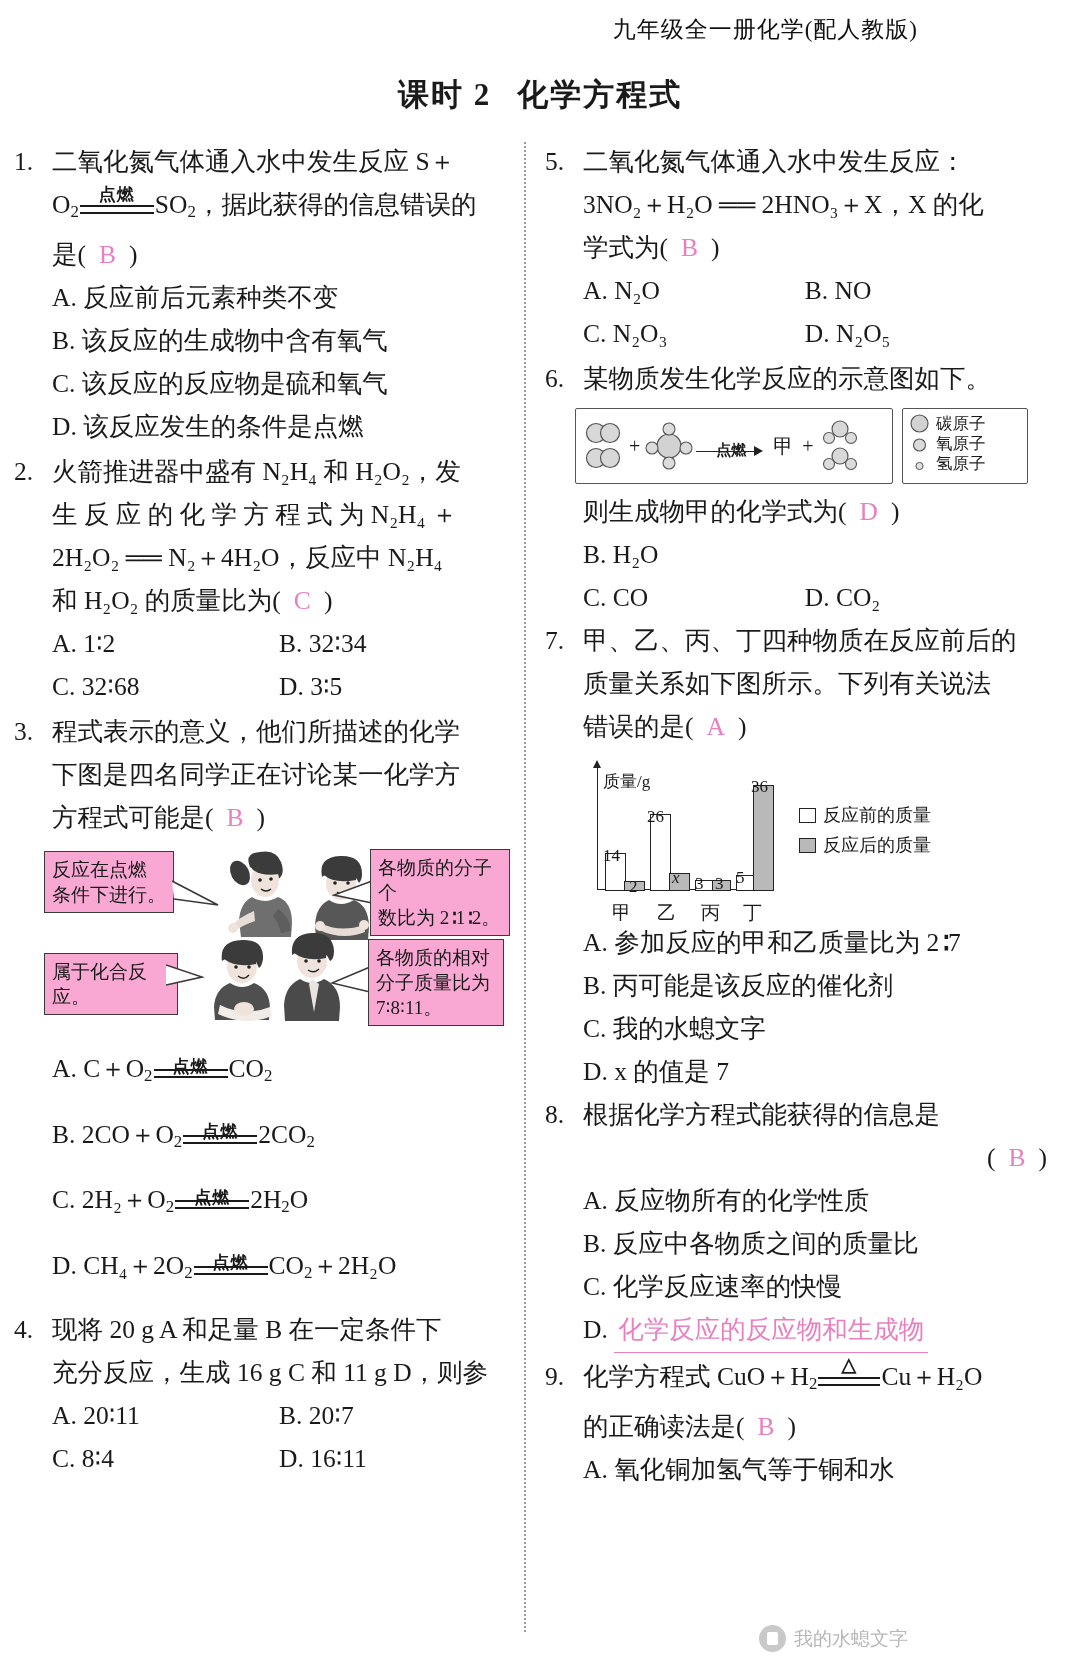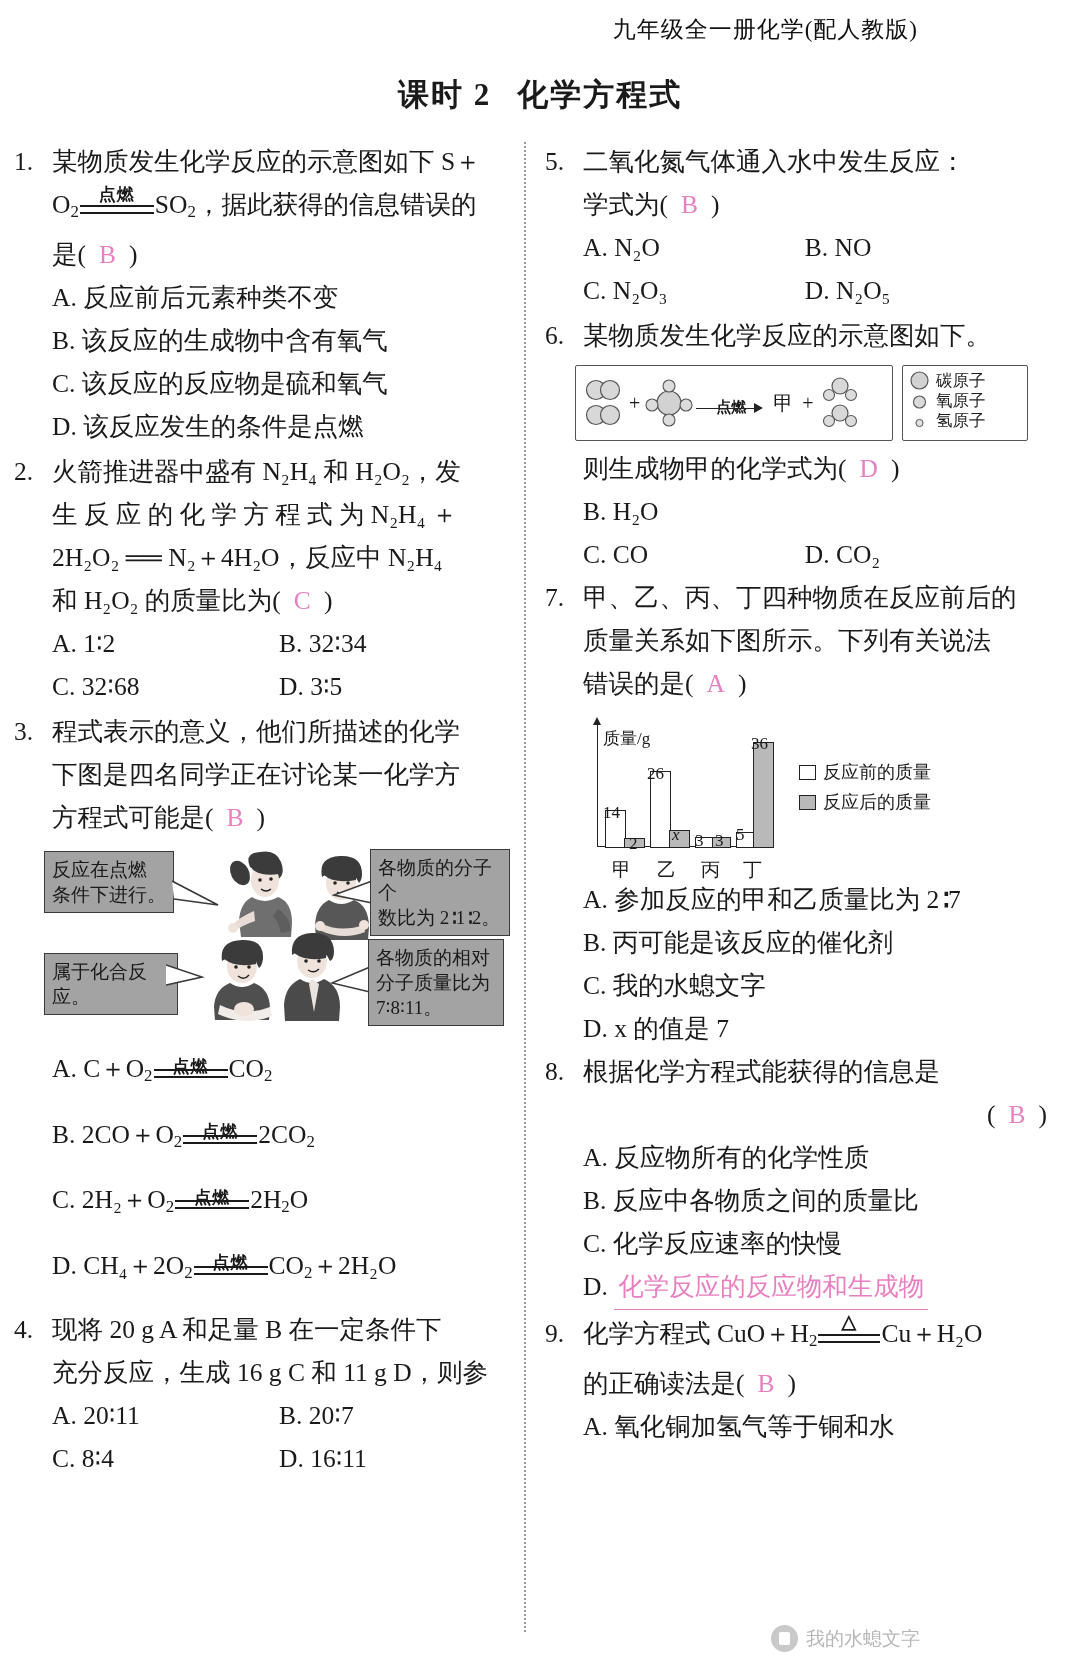--- a/index.html
+++ b/index.html
@@ -44,21 +44,21 @@
              font-size:17px;white-space:nowrap;font-family:"Liberation Sans",sans-serif;
              font-weight:bold;letter-spacing:1px;}
   .rxn .dbl{position:absolute;top:0.42em;left:0;width:74px;height:5px;
             border-top:2px solid #1a1a1a;border-bottom:2px solid #1a1a1a;}
   .rxn.sml{width:62px;}
   .rxn.sml .dbl{width:62px;}
   .rxn.tri .cond{top:-23px;font-size:19px;}
 
   
   .cartoon{position:relative;width:452px;height:185px;margin:6px 0 10px 30px;}
-  .bubble{position:absolute;border:1.6px solid #3a3a3a;background:#a3a3a3;
+  .bubble{position:absolute;border:1.6px solid #3a3a3a;background:#f9a8d4;
           font-size:19px;line-height:25px;padding:5px 7px;font-family:"Liberation Serif",serif;}
   .kid{position:absolute;}
   .kid svg{display:block;}
 
   
   .molwrap{display:flex;gap:9px;margin:8px 0 6px 30px;align-items:stretch;}
   .molbox{border:1.4px solid #555;border-radius:2px;padding:6px 8px;
           display:flex;align-items:center;width:300px;height:62px;}
   .legbox{border:1.4px solid #555;border-radius:2px;padding:4px 7px;width:110px;}
   .legrow{display:flex;align-items:center;height:20px;font-size:16.5px;
@@ -88,21 +88,21 @@
   .legend{position:absolute;font-size:18px;font-family:"Liberation Serif",serif;}
   .lgrow{display:flex;align-items:center;gap:7px;height:30px;}
   .swatch{width:15px;height:13px;border:1.5px solid #222;}
   .swatch.a{background:#fff;}
   .swatch.b{background:#b9b9b9;}
 
   
   .fill{color:#e87fc0;border-bottom:1.6px solid #e87fc0;padding:0 4px 1px 4px;display:inline-block;}
 
   
-  .wm{position:absolute;right:20px;bottom:14px;display:flex;align-items:center;
+  .wm{position:absolute;right:32px;bottom:14px;display:flex;align-items:center;
       gap:8px;color:#b6b6b6;font-size:19px;font-family:"Liberation Sans",sans-serif;}
   .wmlogo{width:27px;height:27px;border-radius:50%;background:#c9c9c9;position:relative;}
   .wmlogo::after{content:"";position:absolute;left:8px;top:7px;width:11px;height:13px;
       background:#fff;border-radius:2px;}
 </style>
 </head>
 <body>
 
 <div class="page">
 
@@ -112,21 +112,21 @@
     <span>课时 2</span><span class="sp"></span><span>化学方程式</span>
   </div>
 
   <div class="divider"></div>
 
   <div class="col col-l">
 
     <div class="q">
       <div class="qnum">1.</div>
       <div class="qbody">
-        <div>某物质发生化学反应的示意图如下 S＋</div>
+        <div>二氧化氮气体通入水中发生反应 S＋</div>
         <div>
           <span>O<sub>2</sub></span><span class="rxn"><span class="cond">点燃</span><span class="dbl"></span></span><span>SO<sub>2</sub></span><span>，据此获得的信息错误的</span>
         </div>
         <div class="ansbox">
           <span>是(</span><span class="ans">B</span><span>)</span>
         </div>
         <div>A. 反应前后元素种类不变</div>
         <div>B. 该反应的生成物中含有氧气</div>
         <div>C. 该反应的反应物是硫和氧气</div>
         <div>D. 该反应发生的条件是点燃</div>
@@ -300,20 +300,21 @@
       </div>
     </div>
   </div>
 
   <div class="col col-r">
 
     <div class="q">
       <div class="qnum">5.</div>
       <div class="qbody">
         <div>二氧化氮气体通入水中发生反应：</div>
+        <div>3NO₂＋H₂O ══ 2HNO₃＋X，X 的化</div>
         <div class="ansbox">
           <span>学式为(</span><span class="ans">B</span><span>)</span>
         </div>
         <div class="opts2 opts2-r">
           <div>A. N₂O</div>
           <div>B. NO</div>
         </div>
         <div class="opts2 opts2-r">
           <div>C. N₂O₃</div>
           <div>D. N₂O₅</div>

